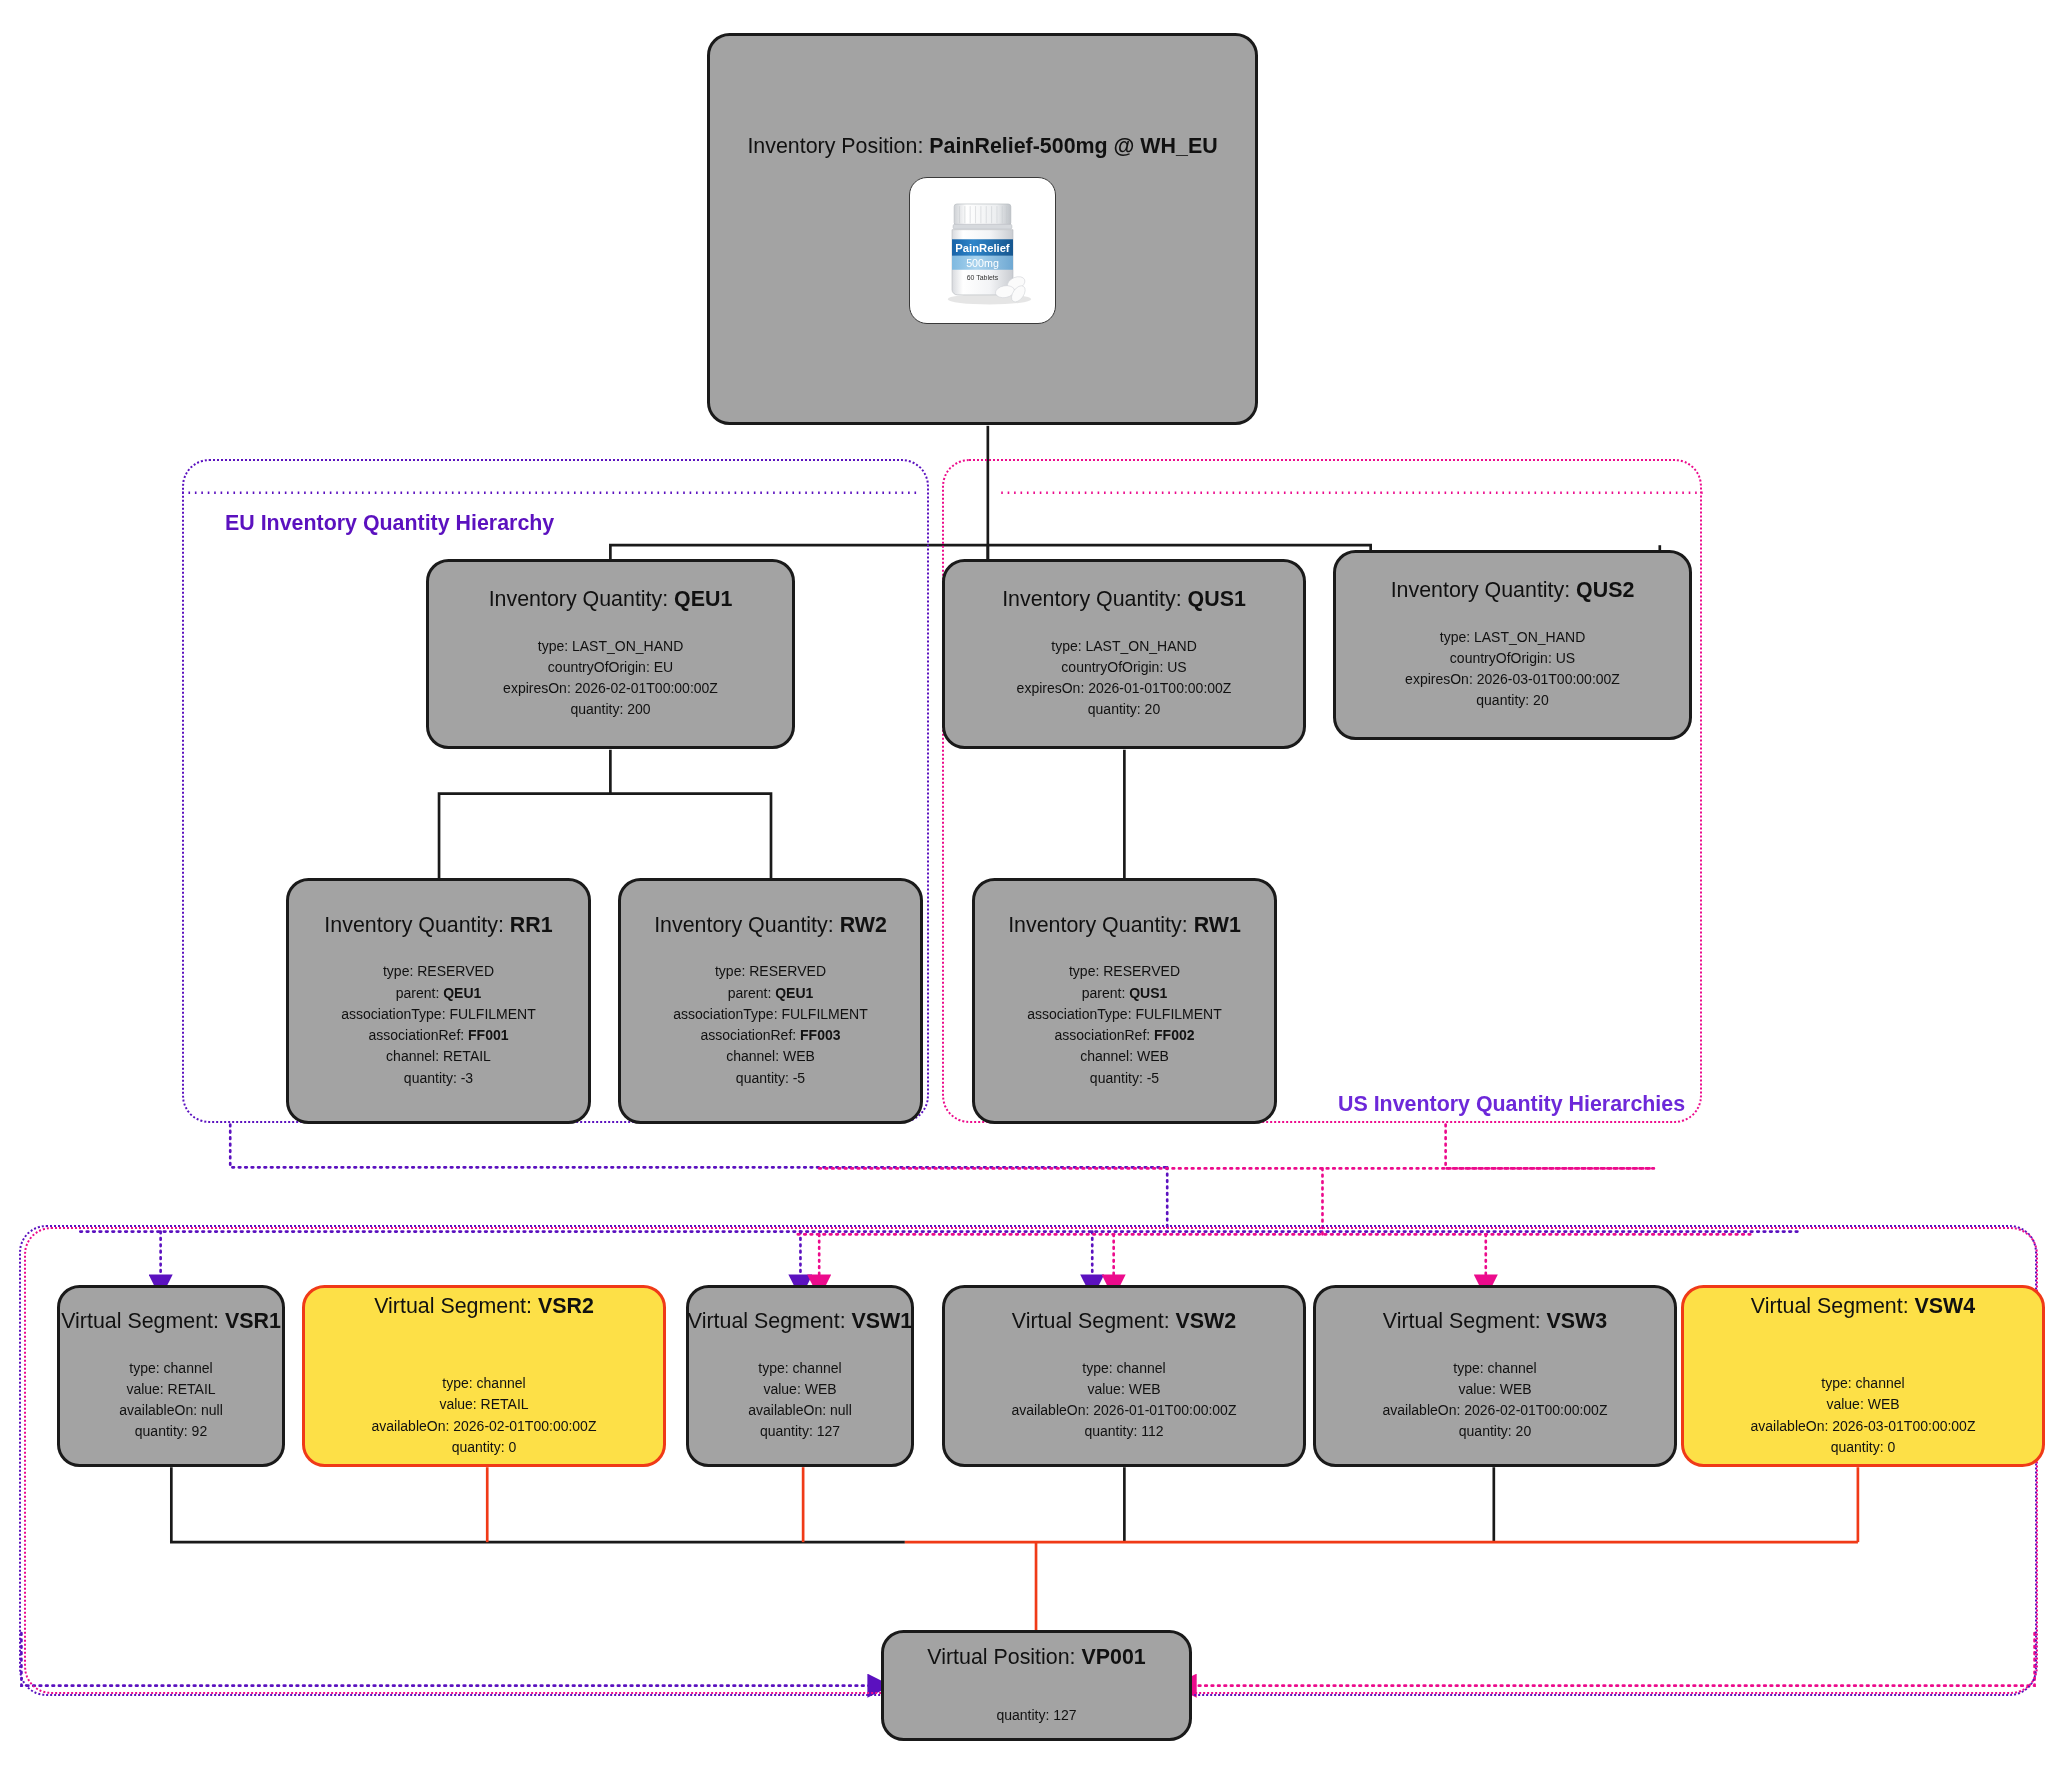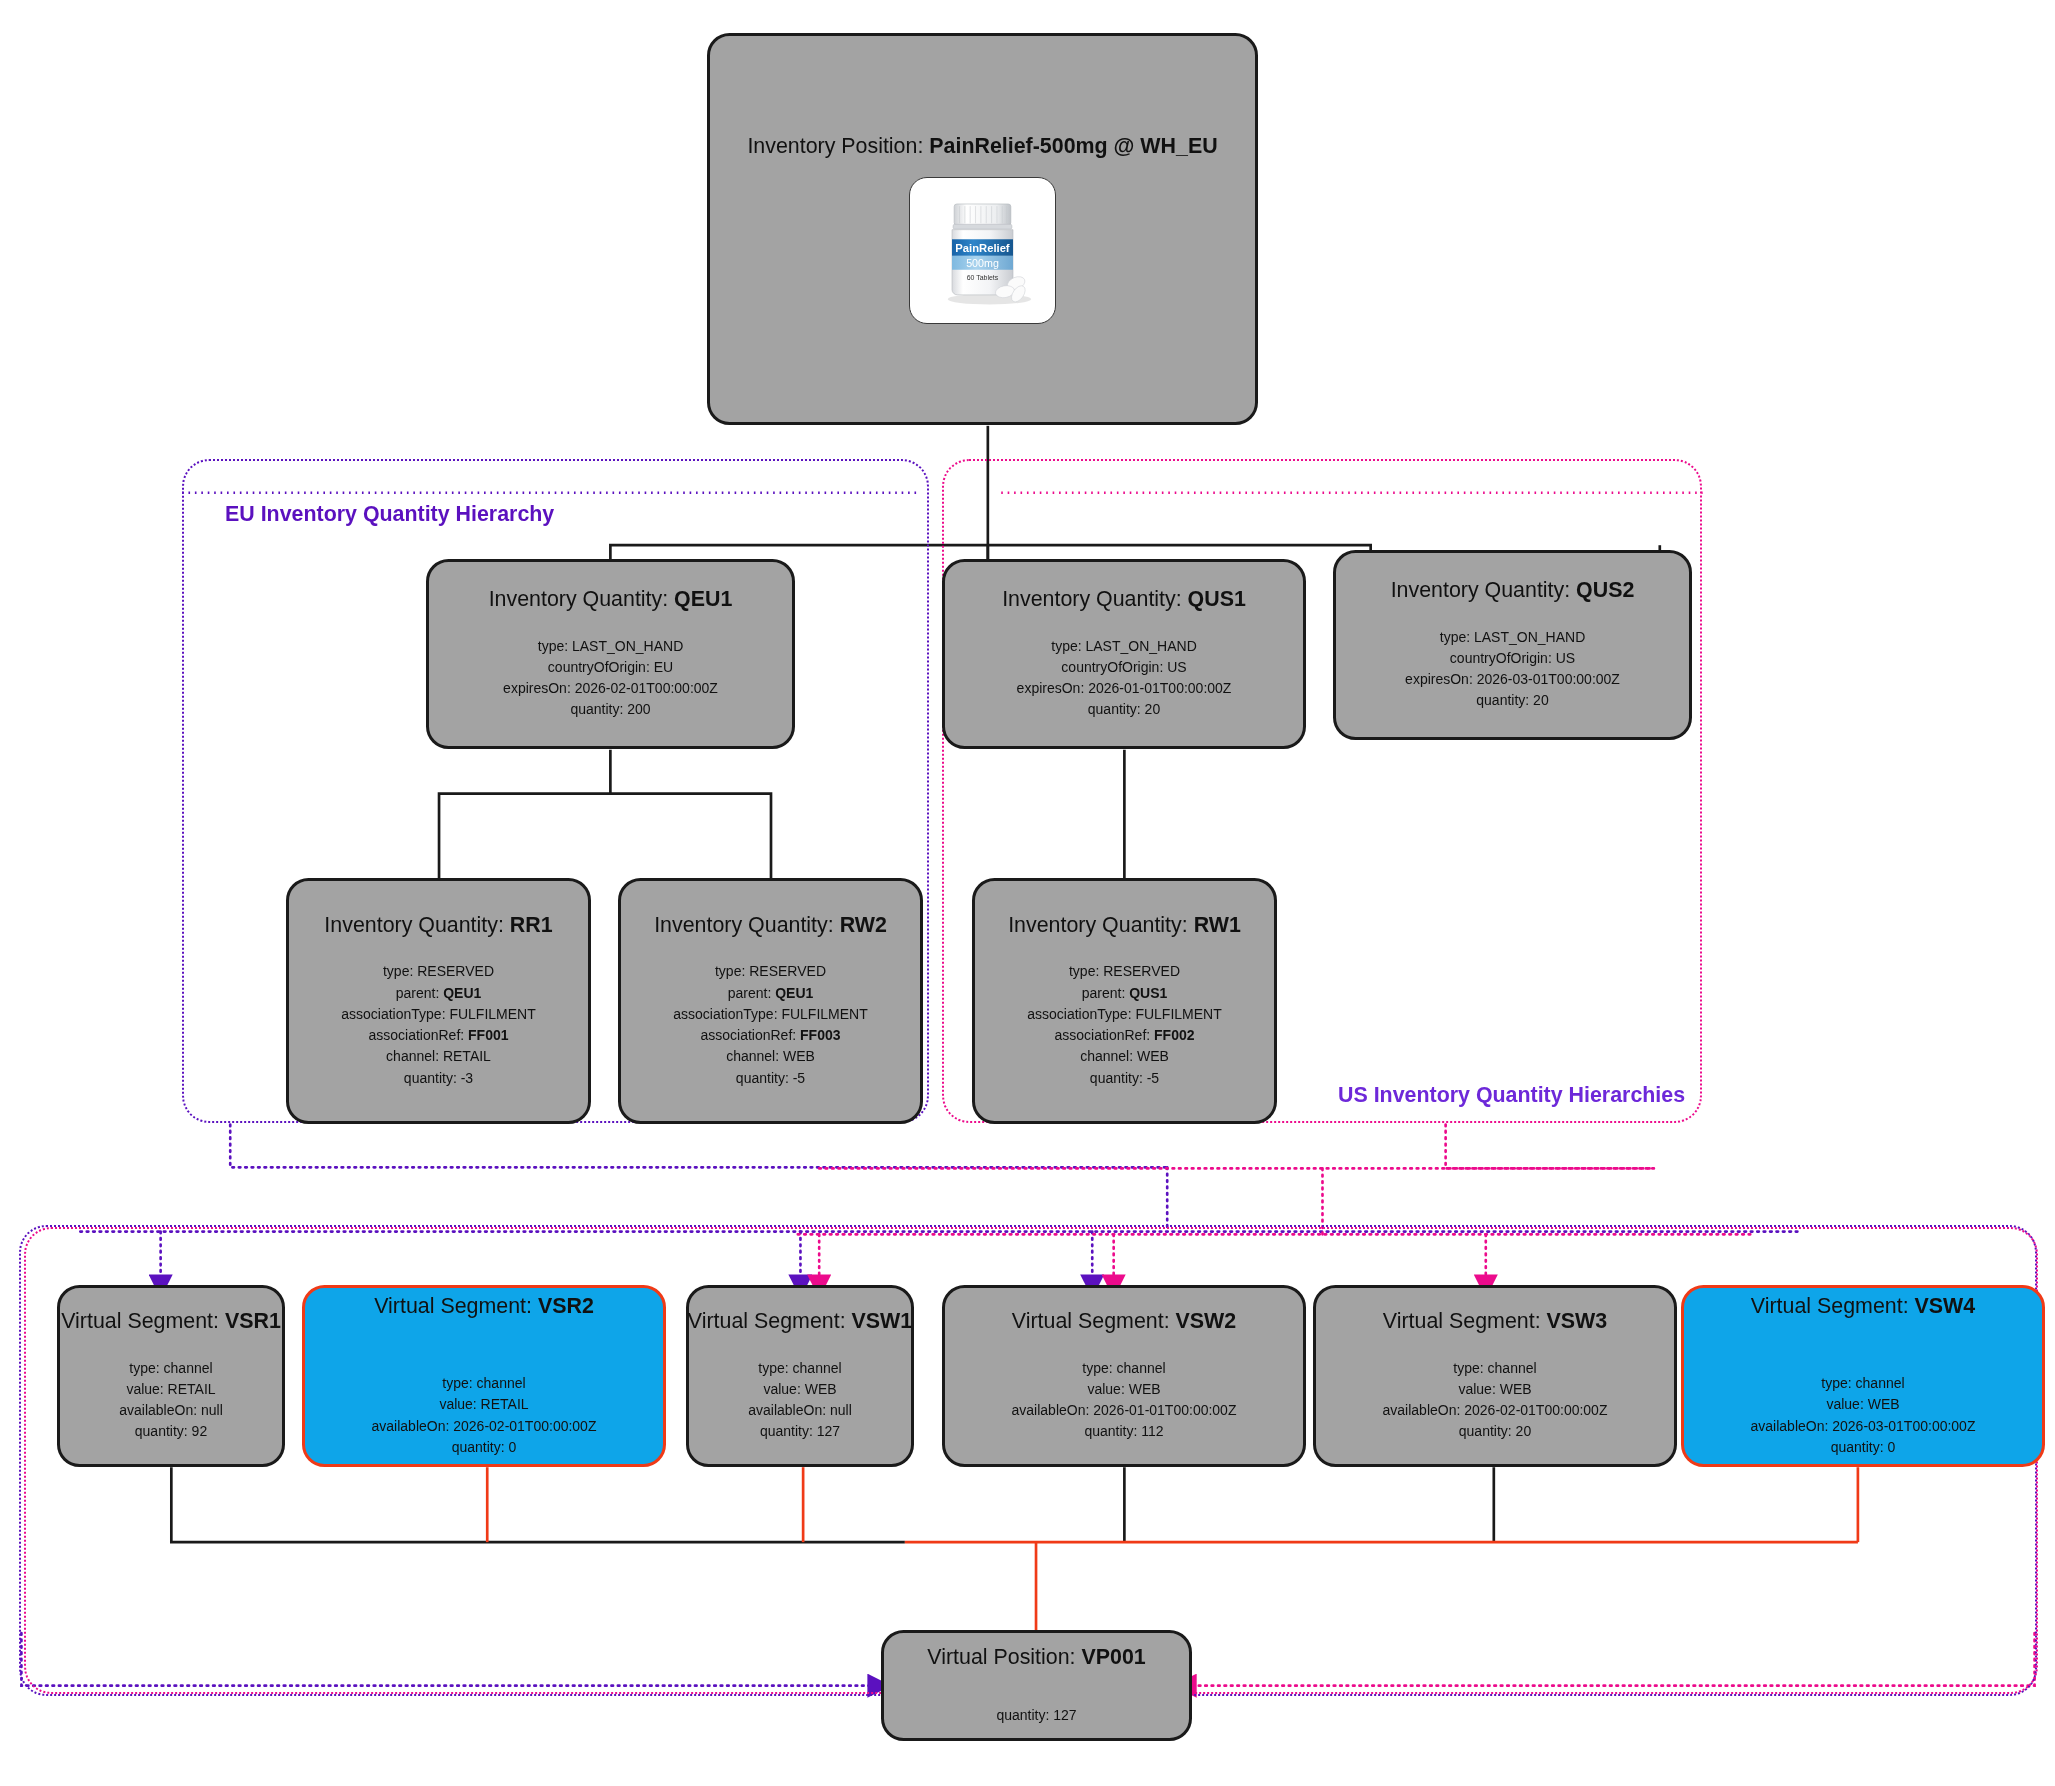--- a/index.html
+++ b/index.html
@@ -3,31 +3,31 @@
 <meta charset="utf-8">
 <style>
   html,body{margin:0;padding:0;background:#ffffff;}
   body{width:2056px;height:1787px;font-family:"Liberation Sans",sans-serif;overflow:hidden;}
   #stage{position:relative;width:2056px;height:1787px;}
   svg#wires{position:absolute;left:0;top:0;width:2056px;height:1787px;}
 
   .node{position:absolute;box-sizing:border-box;background:#a3a3a3;border:3.2px solid #1a1a1a;
         border-radius:22.5px;display:flex;flex-direction:column;align-items:center;
         justify-content:center;text-align:center;color:#111;z-index:4;}
-  .node.alert{background:#0ea5e9;border-color:#f03a17;gap:31px;}
+  .node.alert{background:#fde047;border-color:#f03a17;gap:31px;}
   .title{font-size:21.4px;line-height:1.15;white-space:nowrap;}
   .title b{font-weight:bold;}
   .attrs{margin-top:23.6px;font-size:14px;line-height:1.52;white-space:nowrap;}
   .attrs .l{display:block;}
   .attrs b{font-weight:bold;}
   .pillwrap{margin-top:18px;width:145px;height:145px;background:#fff;border:1.6px solid #3a3a3a;
             border-radius:18px;display:flex;align-items:center;justify-content:center;}
   .pill-svg{display:block;}
 
-  .grp-label{position:absolute;font-size:21.4px;font-weight:bold;white-space:nowrap;z-index:6;}
+  .grp-label{position:absolute;font-size:21.4px;font-weight:bold;white-space:nowrap;z-index:6;margin-top:9px;}
   .grp-eu{color:#5b11bf;}
   .grp-us{color:#6d28d9;}
 
   .grp-box{position:absolute;box-sizing:border-box;border-radius:27px;z-index:1;background:transparent;}
   .grp-eu-box{border:2.7px dotted #5b11bf;}
   .grp-us-box{border:2.7px dotted #ec0b8c;}
   .grp-vs-left{border:2.7px dotted #5b11bf;}
   .grp-vs-right{border:2.7px dotted #ec0b8c;}
 </style>
 </head>

